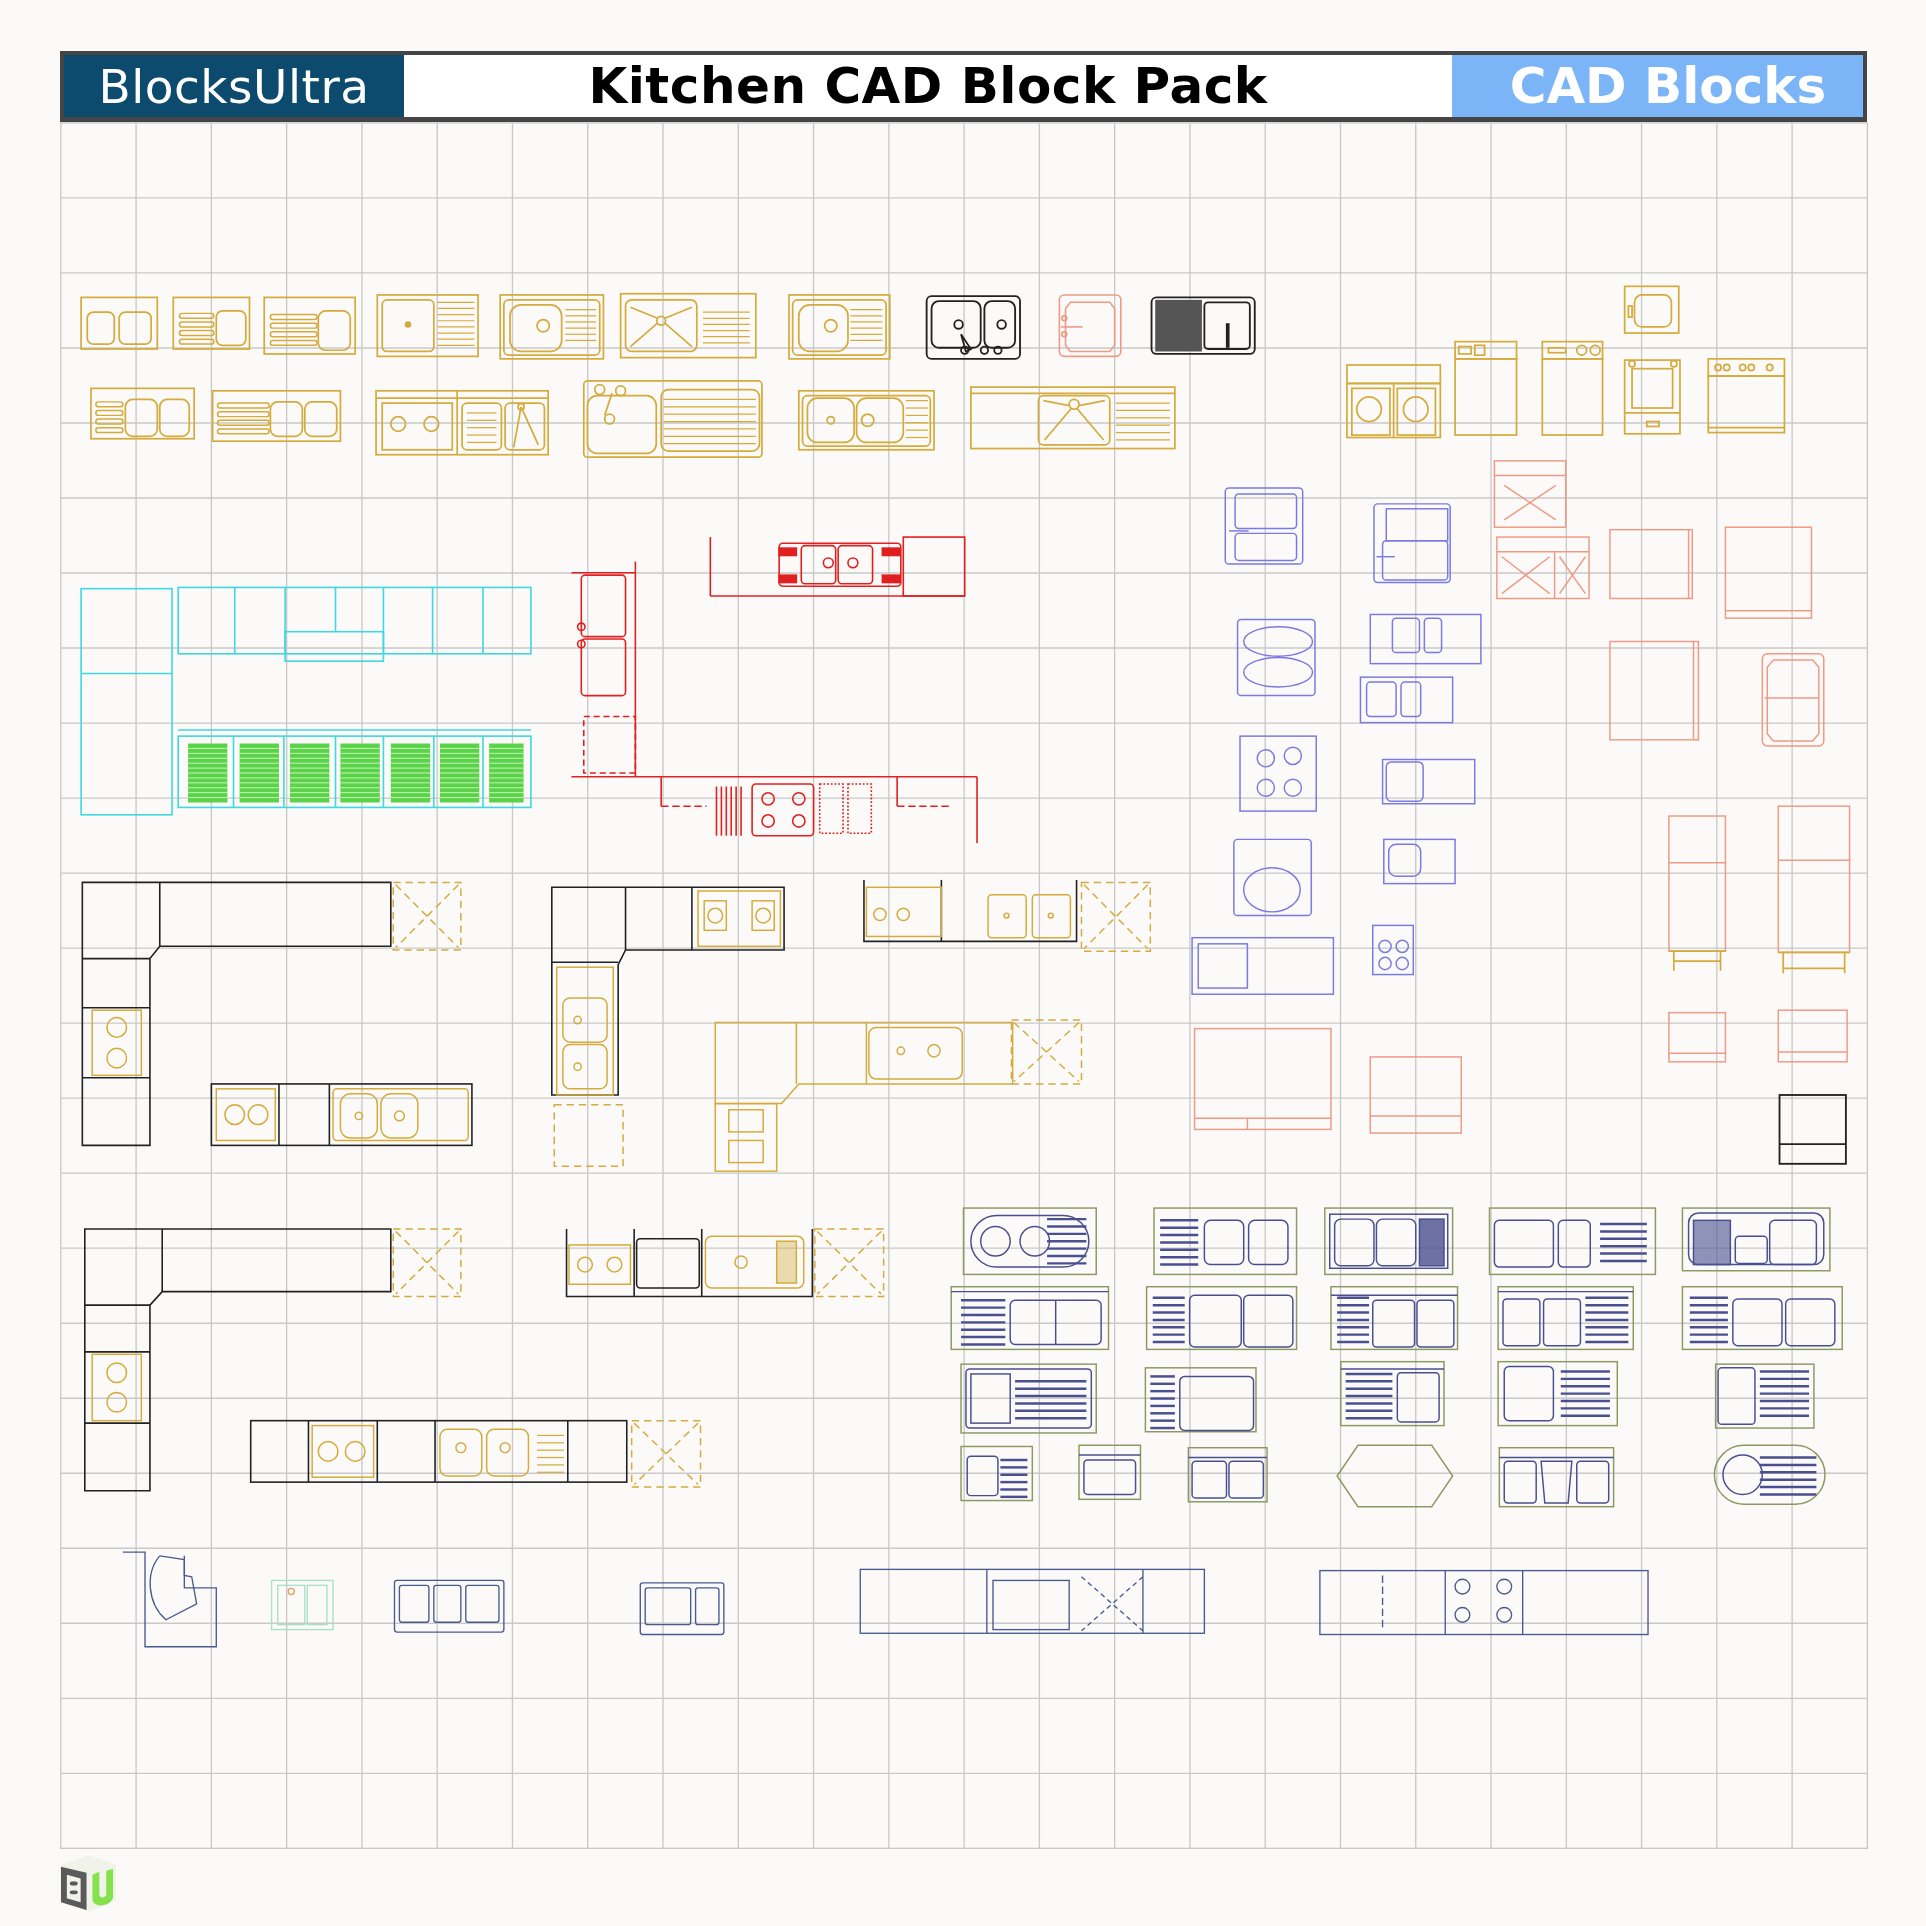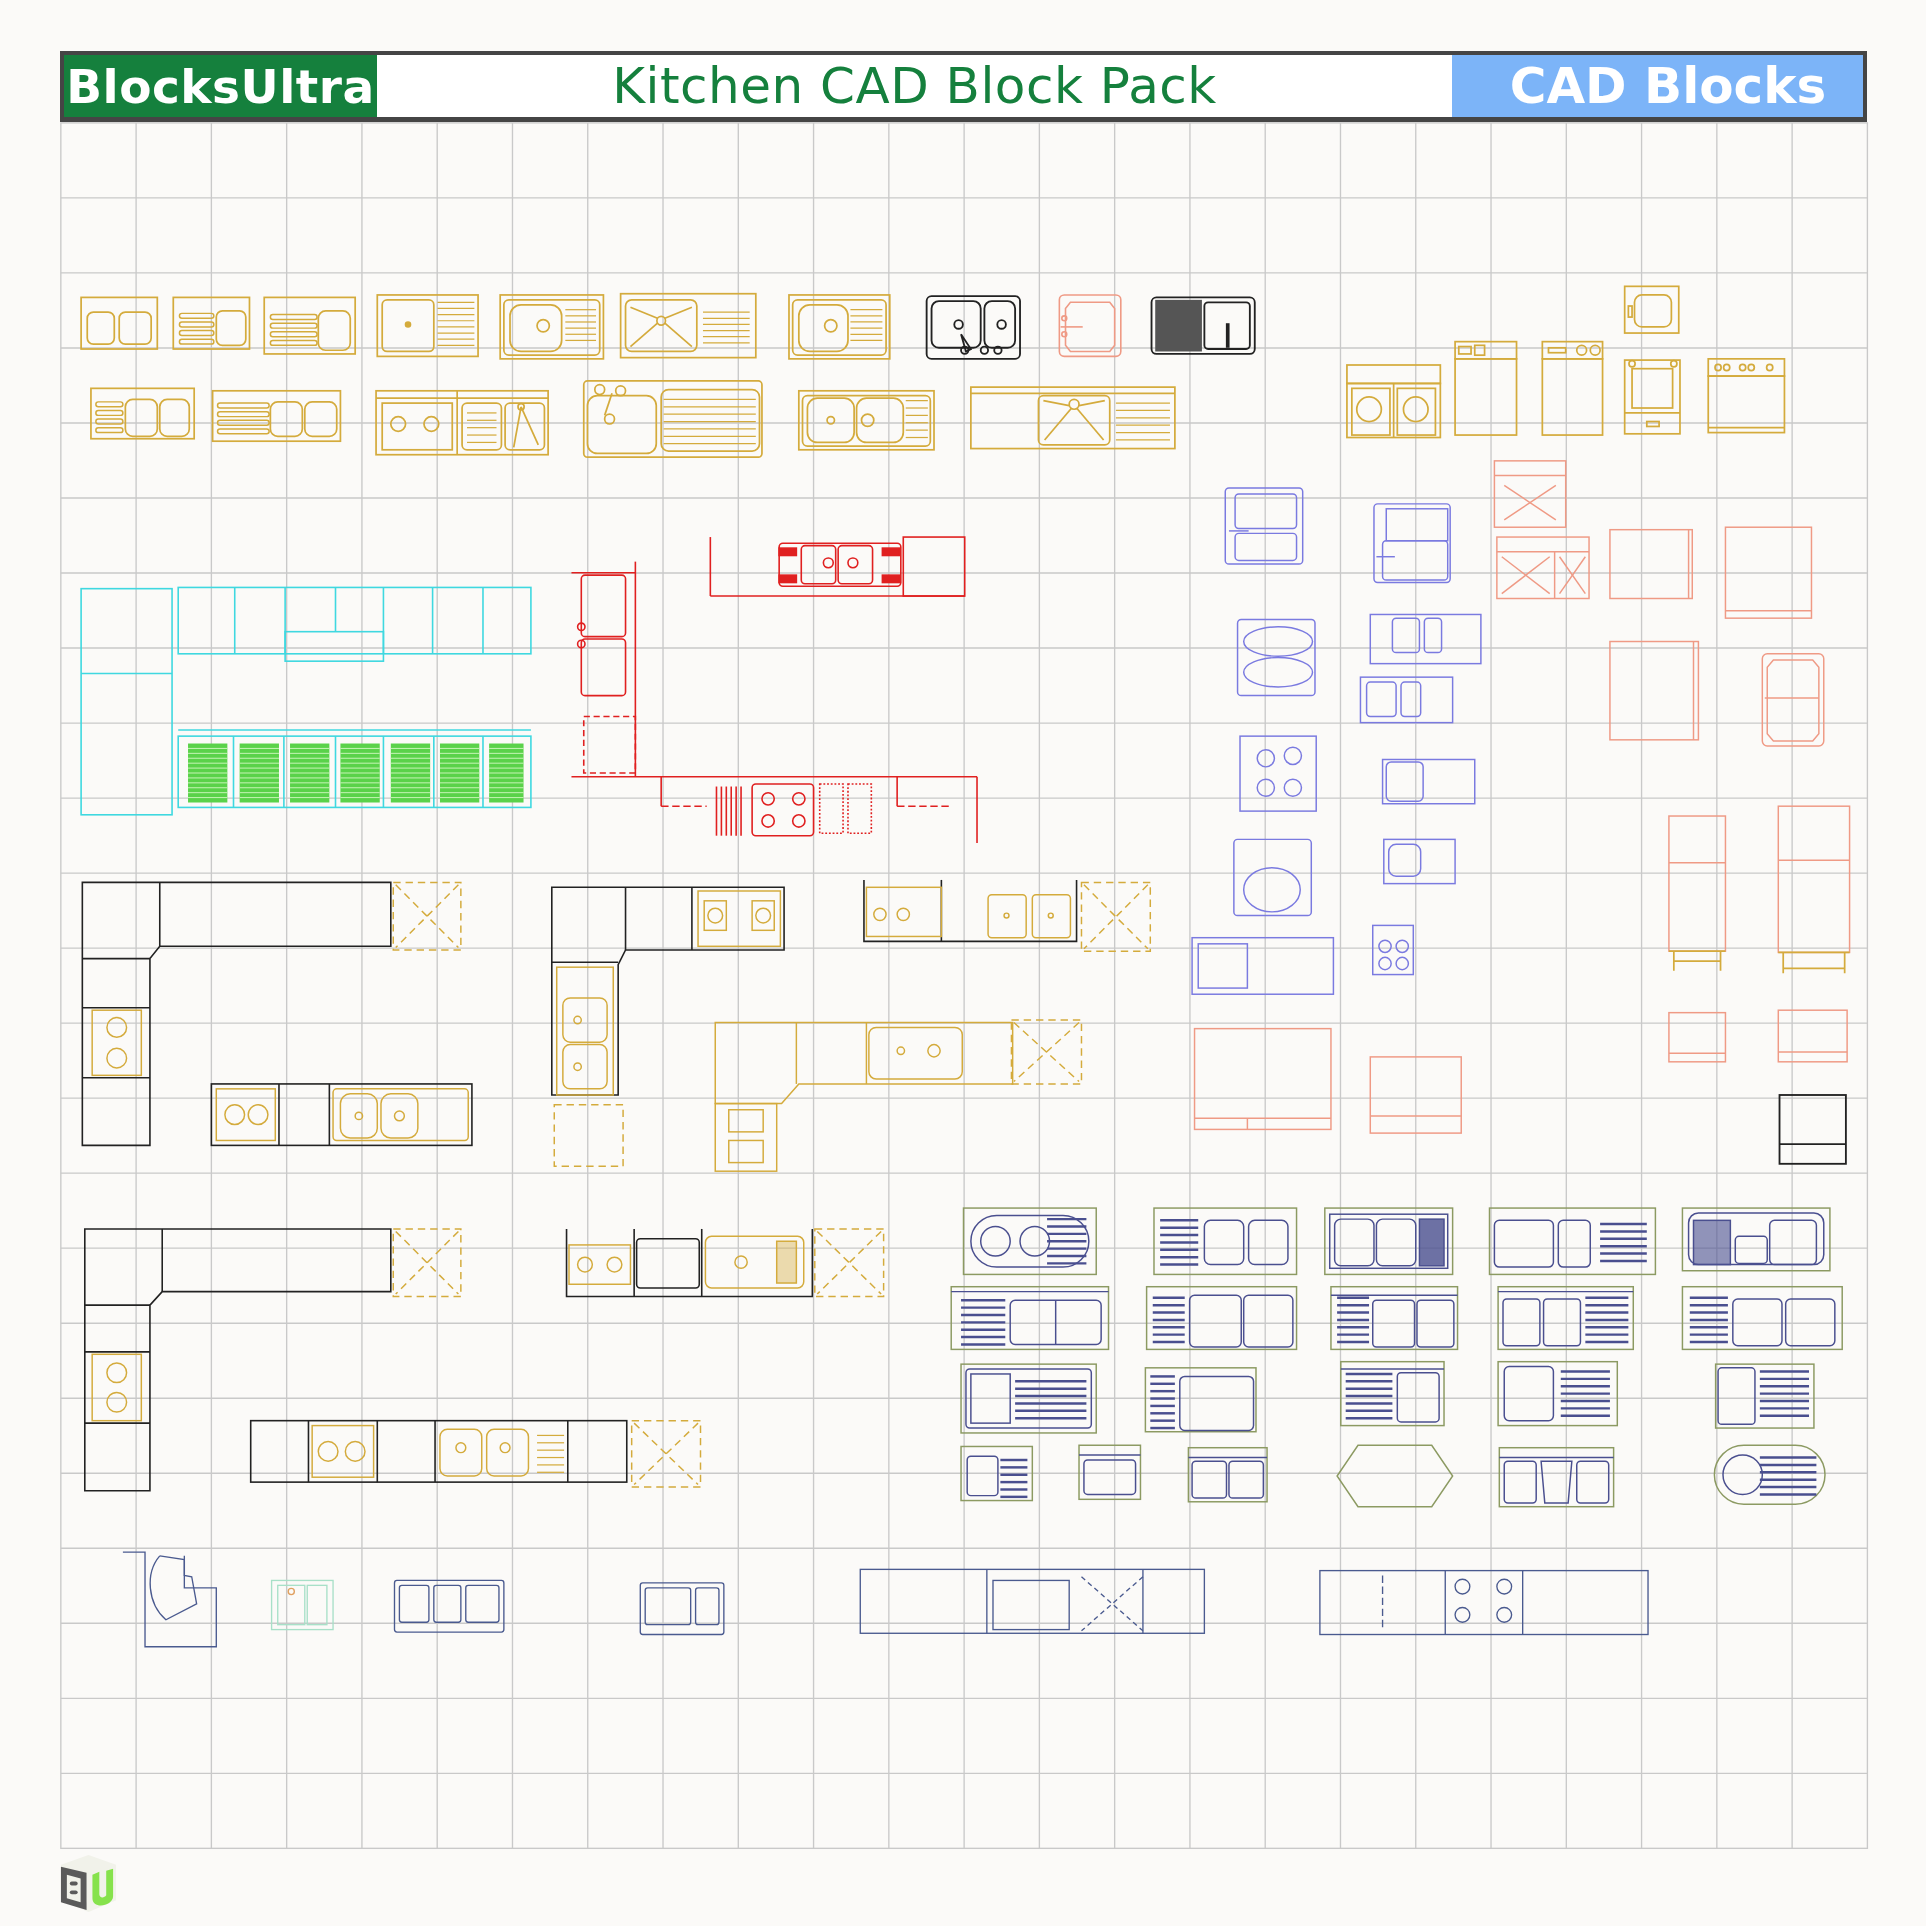--- a/index.html
+++ b/index.html
@@ -1,19 +1,19 @@
 <!DOCTYPE html>
 <html><head>
 <meta charset="utf-8">
 <style>
   html,body{margin:0;padding:0;background:#fbfaf8;}
   body{width:1927px;height:1927px;position:relative;overflow:hidden;font-family:"DejaVu Sans",sans-serif;}
   #header{position:absolute;left:60px;top:51px;width:1807px;height:71px;box-sizing:border-box;border:4px solid #454545;border-bottom-width:5px;background:#fff;display:flex;align-items:stretch;}
-  #brand{background:#15803d;color:#fff;font-weight:bold;font-size:47px;width:313px;display:flex;align-items:center;justify-content:center;letter-spacing:0.5px;}
-  #title{flex:1;color:#15803d;font-weight:normal;font-size:50px;display:flex;align-items:center;justify-content:center;letter-spacing:0.5px;border-radius:13px;}
+  #brand{background:#0c4a6e;color:#fff;font-weight:normal;font-size:47px;width:340px;display:flex;align-items:center;justify-content:center;letter-spacing:0.5px;}
+  #title{flex:1;color:#000000;font-weight:bold;font-size:50px;display:flex;align-items:center;justify-content:center;letter-spacing:0.5px;border-radius:13px;}
   #tag{background:#7cb4f8;color:#fff;font-weight:bold;font-size:50px;width:390px;display:flex;align-items:center;justify-content:center;padding-left:21px;}
   #sheet{position:absolute;left:0;top:0;width:1927px;height:1927px;}
   #logo{position:absolute;left:57px;top:1853px;width:63px;height:61px;}
 </style>
 </head>
 <body>
 
 <svg id="sheet" viewBox="0 0 1568 1568" preserveAspectRatio="none" xmlns="http://www.w3.org/2000/svg">
 
   <g stroke="#c9c9c9" stroke-width="1.1" fill="none">

